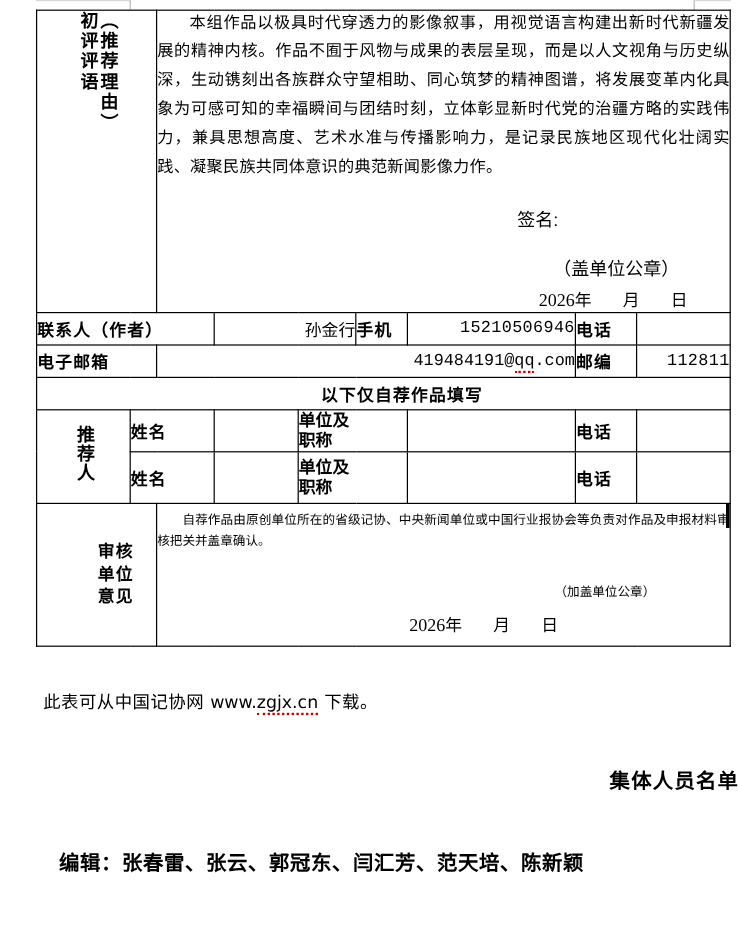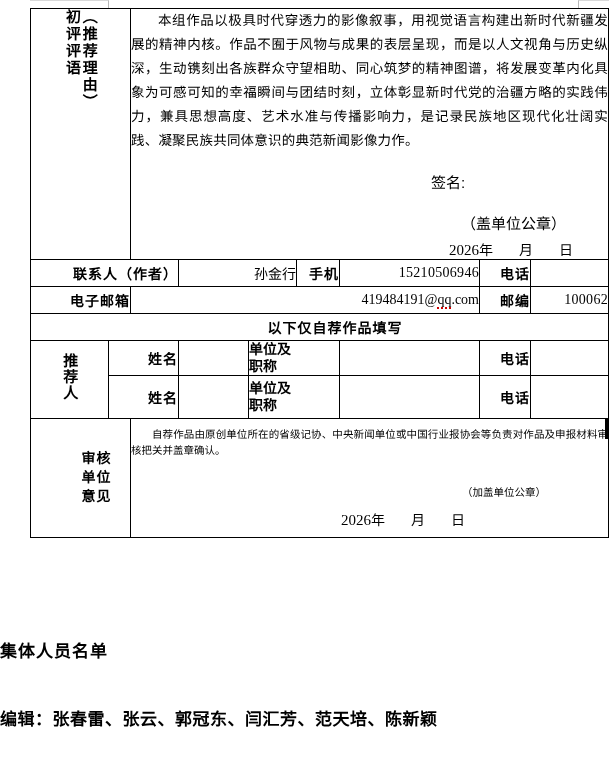--- a/index.html
+++ b/index.html
@@ -82,21 +82,21 @@
   .opinion-cell {
     padding: 14px 12px 10px 12px;
     vertical-align: top;
   }
   .opinion-body {
     font-size: 13.5px;
     line-height: 1.78;
     text-align: justify;
     text-justify: inter-ideograph;
     text-indent: 2em;
-    font-family: Liberation Sans, sans-serif;
+    font-family: Liberation Mono, monospace;
     letter-spacing: 0.2px;
   }
   .sign-block {
     margin-top: 18px;
     font-size: 15px;
     font-family: "Liberation Sans", "DejaVu Sans", sans-serif;
   }
   .sign-line-1 { padding-left: 300px; }
   .sign-line-2 { padding-left: 330px; margin-top: 20px; }
   .sign-line-3 {
@@ -106,40 +106,40 @@
     font-size: 15px;
   }
   .sign-line-3 .ch {
     font-family: "Liberation Sans", "DejaVu Sans", sans-serif;
     font-size: 14px;
   }
   .gap-sm { display: inline-block; width: 26px; }
 
   
   .cell-label {
-    text-align: right;
+    text-align: left;
     font-size: 15px;
     font-weight: bold;
     font-family: "Liberation Sans", "DejaVu Sans", sans-serif;
     padding: 5px 2px;
     letter-spacing: 1px;
   }
   .cell-value {
     text-align: right;
     padding: 5px 8px;
     font-size: 15px;
     font-family: "Liberation Sans", "DejaVu Sans", sans-serif;
   }
   .cell-value-num {
-    font-family: Liberation Serif, serif;
+    font-family: Liberation Mono, monospace;
     font-size: 16px;
     letter-spacing: 0.3px;
   }
   .cell-value-mono {
-    font-family: Liberation Serif, serif;
+    font-family: Liberation Mono, monospace;
     font-size: 12.5px;
   }
   .spell {
     border-bottom: 2px dotted #cc0000;
     padding-bottom: 0px;
   }
 
   
   .banner {
     text-align: center;
@@ -233,32 +233,32 @@
   }
   .footer-note .url {
     font-family: "DejaVu Sans", "Liberation Sans", sans-serif;
     letter-spacing: 0;
   }
   .footer-title {
     position: absolute;
     left: 0;
     top: 637px;
     width: 616px;
-    text-align: left;
+    text-align: right;
     font-size: 17px;
     font-weight: bold;
     font-family: "Liberation Sans", "DejaVu Sans", sans-serif;
     letter-spacing: 1px;
   }
   .footer-names {
     position: absolute;
     left: 0;
     top: 705px;
     width: 536px;
-    text-align: left;
+    text-align: center;
     font-size: 17px;
     font-weight: bold;
     font-family: "Liberation Sans", "DejaVu Sans", sans-serif;
     letter-spacing: 0.5px;
   }
 </style>
 </head>
 <body>
 
 <div class="page">
@@ -307,21 +307,21 @@
       <td class="cell-label">电话</td>
       <td class="cell-value"></td>
     </tr>
 
     <tr>
       <td class="cell-label" colspan="2" style="height:26px;margin-left:24px;">电子邮箱</td>
       <td class="cell-value cell-value-mono" colspan="5">
         <span>419484191@</span><span class="spell">qq</span><span>.com</span>
       </td>
       <td class="cell-label">邮编</td>
-      <td class="cell-value cell-value-num">100062</td>
+      <td class="cell-value cell-value-num">112811</td>
     </tr>
 
     <tr>
       <td class="banner" colspan="9" style="height:26px;padding-left:31px;">以下仅自荐作品填写</td>
     </tr>
 
     <tr>
       <td class="rec-vlabel" rowspan="2" style="height:42px;">
         <span class="rec-vtext">推荐人</span>
       </td>
@@ -359,20 +359,23 @@
         <div class="audit-text">自荐作品由原创单位所在的省级记协、中央新闻单位或中国行业报协会等负责对作品及申报材料审核把关并盖章确认。</div>
         <div class="audit-seal">（加盖单位公章）</div>
         <div class="audit-date">
           <span>2026</span><span class="ch">年</span><span class="gap-sm"></span><span class="ch">月</span><span class="gap-sm"></span><span class="ch">日</span>
         </div>
       </td>
     </tr>
   </tbody>
     </table>
 
+  <div class="footer-note">
+    <span>此表可从中国记协网 </span><span class="url">www.</span><span class="url spell">zgjx.cn</span><span> 下载。</span>
+  </div>
 
   <div class="footer-title">集体人员名单</div>
 
   <div class="footer-names">
     <span>编辑：</span><span>张春雷、张云、郭冠东、闫汇芳、范天培、陈新颖</span>
   </div>
 
 </div>
 
 </body></html>

